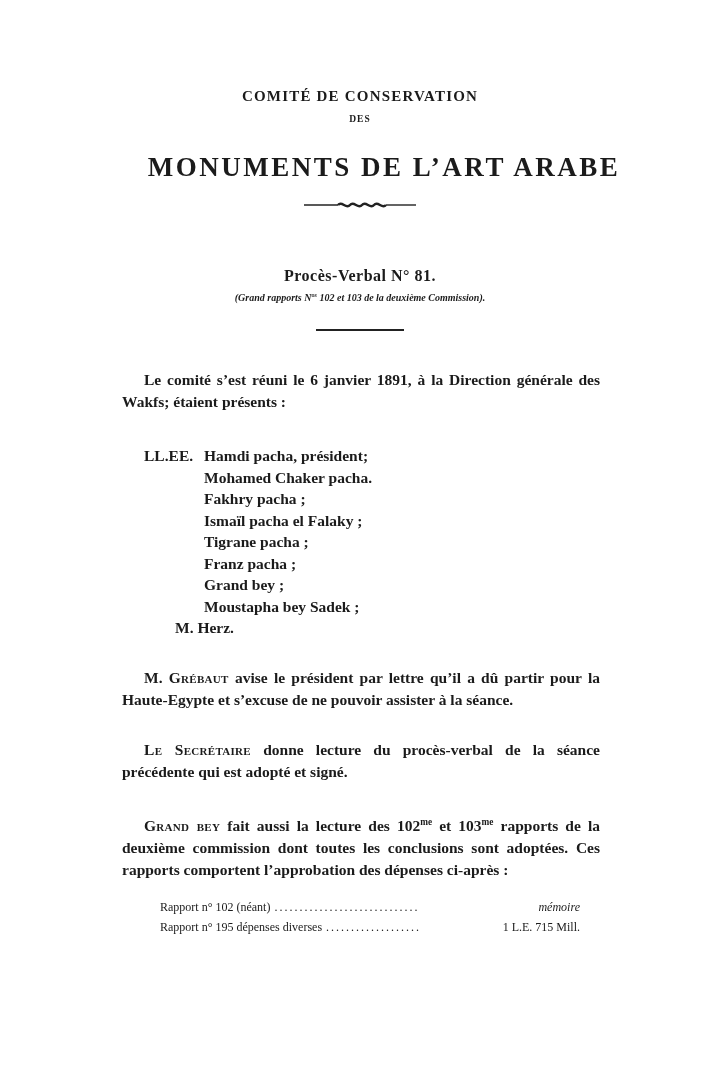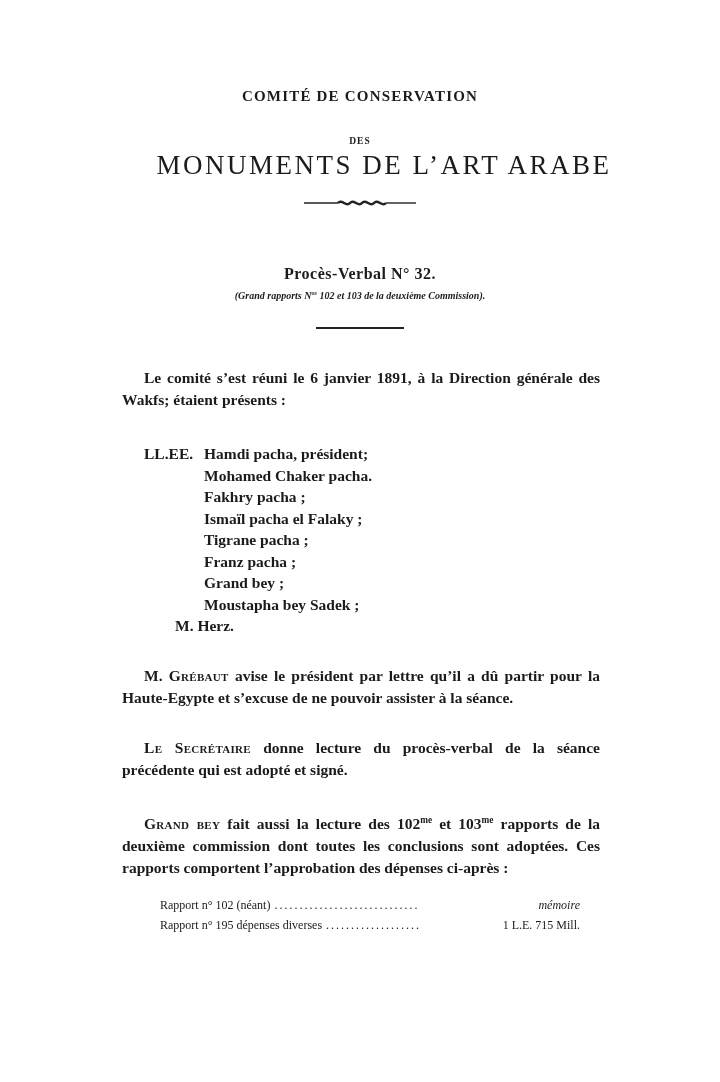--- a/index.html
+++ b/index.html
@@ -19,27 +19,27 @@
   .doc-header { text-align: center; padding-top: 88px; }
   .title-line1 {
     font-size: 15px;
     font-weight: 700;
     letter-spacing: 1.2px;
   }
   .title-line2 {
     font-size: 9.5px;
     font-weight: 700;
     letter-spacing: 1px;
-    margin-top: 31px;
+    margin-top: 9px;
   }
   .title-line3 {
     font-size: 27px;
-    font-weight: 400;
+    font-weight: 700;
     letter-spacing: 2.5px;
-    margin-top: 4px;
+    margin-top: 28px;
     padding-left: 48px;
   }
   .ornament-wrap { margin-top: 14px; }
   .pv-head { text-align: center; }
   .pv-title {
     margin-top: 52px;
     font-size: 16px;
     font-weight: 700;
     letter-spacing: 0.5px;
   }
@@ -105,21 +105,21 @@
     <div class="ornament-wrap">
       <svg width="112" height="12" viewBox="0 0 112 12" aria-hidden="true">
         <line x1="0" y1="6" x2="34" y2="6" stroke="#222" stroke-width="1.4"></line>
         <path d="M34 6 c4 -5 8 5 12 0 c4 -5 8 5 12 0 c4 -5 8 5 12 0 c4 -5 8 5 12 0" fill="none" stroke="#222" stroke-width="2.4"></path>
         <line x1="82" y1="6" x2="112" y2="6" stroke="#222" stroke-width="1.4"></line>
       </svg>
     </div>
   </header>
 
   <section class="pv-head">
-    <div class="pv-title">Procès-Verbal N° 32.</div>
+    <div class="pv-title">Procès-Verbal N° 81.</div>
     <div class="pv-note">
       <span>(Grand rapports N</span><sup>os</sup><span> 102 et 103 de la deuxième Commission).</span>
     </div>
     <div class="section-rule"></div>
   </section>
 
   <main class="content">
 
     <p class="para">Le comité s’est réuni le 6 janvier 1891, à la Direction générale des Wakfs; étaient présents :</p>
 

